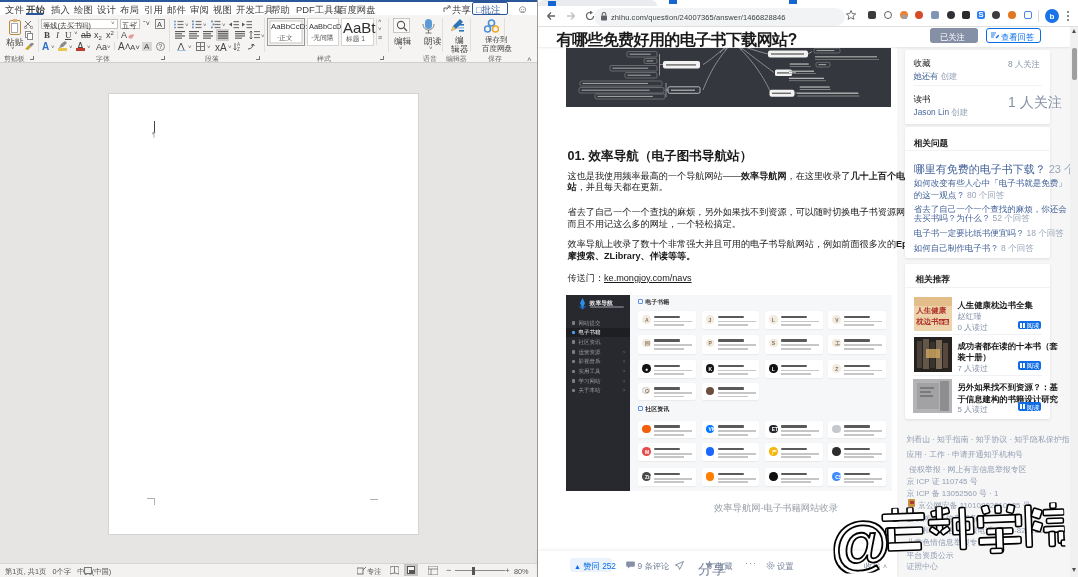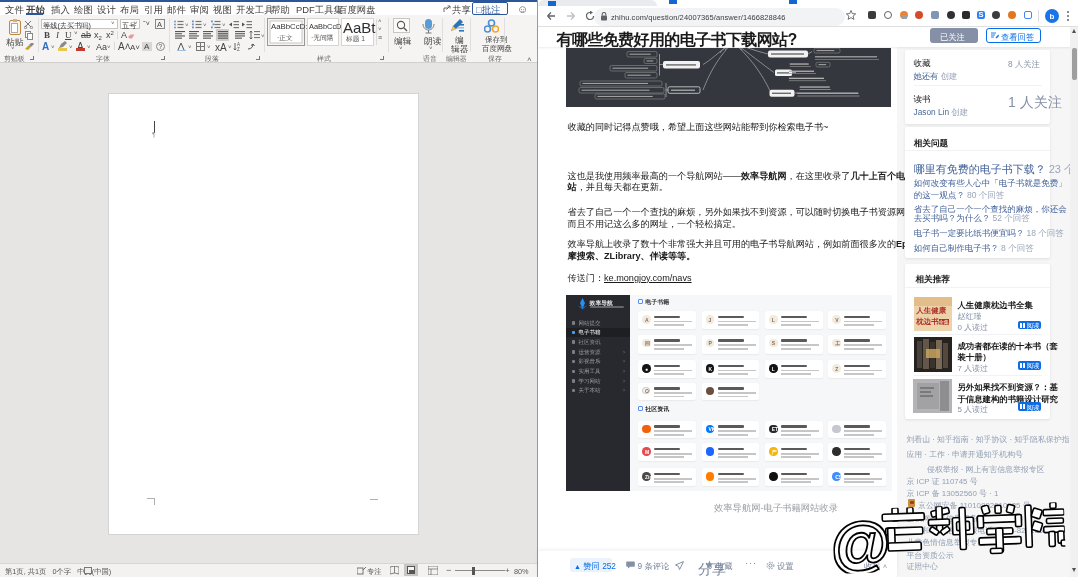--- a/index.html
+++ b/index.html
@@ -384,21 +384,21 @@
         <rect x="223" y="29.7" width="35" height="1.3" fill="#b2b2b2"></rect>
         <rect x="223" y="32.4" width="37" height="0.7" fill="#8f8f8f"></rect>
         <rect x="203.5" y="41.8" width="25" height="7" rx="2" fill="#f2f2f2"></rect>
         <rect x="206" y="44.6" width="19" height="1.4" fill="#6a6a6a"></rect>
         <path d="M228.5,45 L232,45" stroke="#b9b9b9" stroke-width="0.7"></path>
         <rect x="233.7" y="38.4" width="30" height="1.3" fill="#b2b2b2"></rect>
         <rect x="233.7" y="41.1" width="31" height="0.8" fill="#9a9a9a"></rect>
         <rect x="231.4" y="44.5" width="61" height="1.4" fill="#b2b2b2"></rect>
         <rect x="231.4" y="47.6" width="62" height="0.8" fill="#9a9a9a"></rect>
       </svg>
-<div class="t" style="left:29.5px;top:122px;font-size:9.15px;line-height:10px;color:#1a1a1a">收藏的同时记得点赞哦，希望上面这些网站能帮到你检索电子书~</div>
+<div class="t" style="left:29.5px;top:147.5px;font-size:12.6px;color:#1a1a1a;font-weight:bold">01. 效率导航（电子图书导航站）</div>
 <div class="t" style="left:29.5px;top:170.5px;font-size:9.15px;line-height:10px;color:#1a1a1a">这也是我使用频率最高的一个导航网站——<b>效率导航网</b>，在这里收录了<b>几十上百个电子书资源网</b></div>
 <div class="t" style="left:29.5px;top:182.2px;font-size:9.15px;line-height:10px;color:#1a1a1a"><b>站</b>，并且每天都在更新。</div>
 <div class="t" style="left:29.5px;top:207px;font-size:9.15px;line-height:10px;color:#1a1a1a">省去了自己一个一个查找的麻烦，另外如果找不到资源，可以随时切换电子书资源网站进行检索，</div>
 <div class="t" style="left:29.5px;top:218.7px;font-size:9.15px;line-height:10px;color:#1a1a1a">而且不用记这么多的网址，一个轻松搞定。</div>
 <div class="t" style="left:29.5px;top:238.5px;font-size:9.15px;line-height:10px;color:#1a1a1a">效率导航上收录了数十个非常强大并且可用的电子书导航网站，例如前面很多次的<b>Epubee、鸠</b></div>
 <div class="t" style="left:29.5px;top:251px;font-size:9.15px;line-height:10px;color:#1a1a1a"><b>摩搜索、ZLibrary、伴读等等。</b></div>
 <div class="t" style="left:29.5px;top:272.5px;font-size:9.15px;line-height:10px;color:#1a1a1a">传送门：<span style="text-decoration:underline">ke.mongjoy.com/navs</span></div>
 <div class="a" style="left:27.6px;top:294.6px;width:326px;height:196.4px;background:#f6f7f9;overflow:hidden">
 <div class="a" style="left:0;top:0;width:64.5px;height:196.4px;background:#27292e"></div>
 <svg class="a" style="left:11px;top:3px" width="11" height="12" viewBox="0 0 11 12">
@@ -694,21 +694,21 @@
 <div class="t" style="left:419.4px;top:382.3px;font-size:8.4px;color:#1a1a1a;font-weight:bold">另外如果找不到资源？：基</div>
 <div class="t" style="left:419.4px;top:393.8px;font-size:8.4px;color:#1a1a1a;font-weight:bold">于信息建构的书籍设计研究</div>
 <div class="t" style="left:419.4px;top:403.8px;font-size:8px;color:#8590a6">5 人读过</div>
 <div class="a" style="left:479.7px;top:402.3px;width:23px;height:8.6px;background:#0d6ce4;border-radius:2px"></div>
       <svg class="a" style="left:482px;top:404.3px" width="5" height="5" viewBox="0 0 5 5">
         <path d="M0 0 L2 0 L2 5 L0 5 Z M3 0 L5 0 L5 5 L3 5 Z" fill="#fff"></path>
       </svg>
       <div class="t" style="left:488.5px;top:403.5px;font-size:6.6px;color:#fff">阅读</div>
 <div class="t" style="left:368.4px;top:434.3px;font-size:7.9px;color:#94a0b4">刘看山 · 知乎指南 · 知乎协议 · 知乎隐私保护指引</div>
 <div class="t" style="left:368.4px;top:449.1px;font-size:7.9px;color:#94a0b4">应用 · 工作 · 申请开通知乎机构号</div>
-<div class="t" style="left:389px;top:463.6px;font-size:7.9px;color:#94a0b4">侵权举报 · 网上有害信息举报专区</div>
+<div class="t" style="left:371px;top:463.6px;font-size:7.9px;color:#94a0b4">侵权举报 · 网上有害信息举报专区</div>
 <div class="t" style="left:368.4px;top:475.6px;font-size:7.9px;color:#94a0b4">京 ICP 证 110745 号</div>
 <div class="t" style="left:368.4px;top:488.1px;font-size:7.9px;color:#94a0b4">京 ICP 备 13052560 号 · 1</div>
 <div class="a" style="left:370px;top:499.3px;width:7px;height:7.5px;background:#c8913c;border-radius:1px"></div>
 <div class="a" style="left:371.5px;top:500.8px;width:4px;height:3px;background:#a33;border-radius:1px"></div>
 <div class="t" style="left:380px;top:500px;font-size:7.9px;color:#94a0b4">京公网安备 11010802010035 号</div>
 <div class="t" style="left:368.4px;top:512.5px;font-size:7.9px;color:#94a0b4">互联网药品信息服务资格证书</div>
 <div class="t" style="left:368.4px;top:524.9px;font-size:7.9px;color:#94a0b4">违法和不良信息举报电话：010-82716601</div>
 <div class="t" style="left:368.4px;top:537.3px;font-size:7.9px;color:#94a0b4">儿童色情信息举报专区</div>
 <div class="t" style="left:368.4px;top:549.7px;font-size:7.9px;color:#94a0b4">平台资质公示</div>
 <div class="t" style="left:368.4px;top:561px;font-size:7.9px;color:#94a0b4">证照中心</div>

